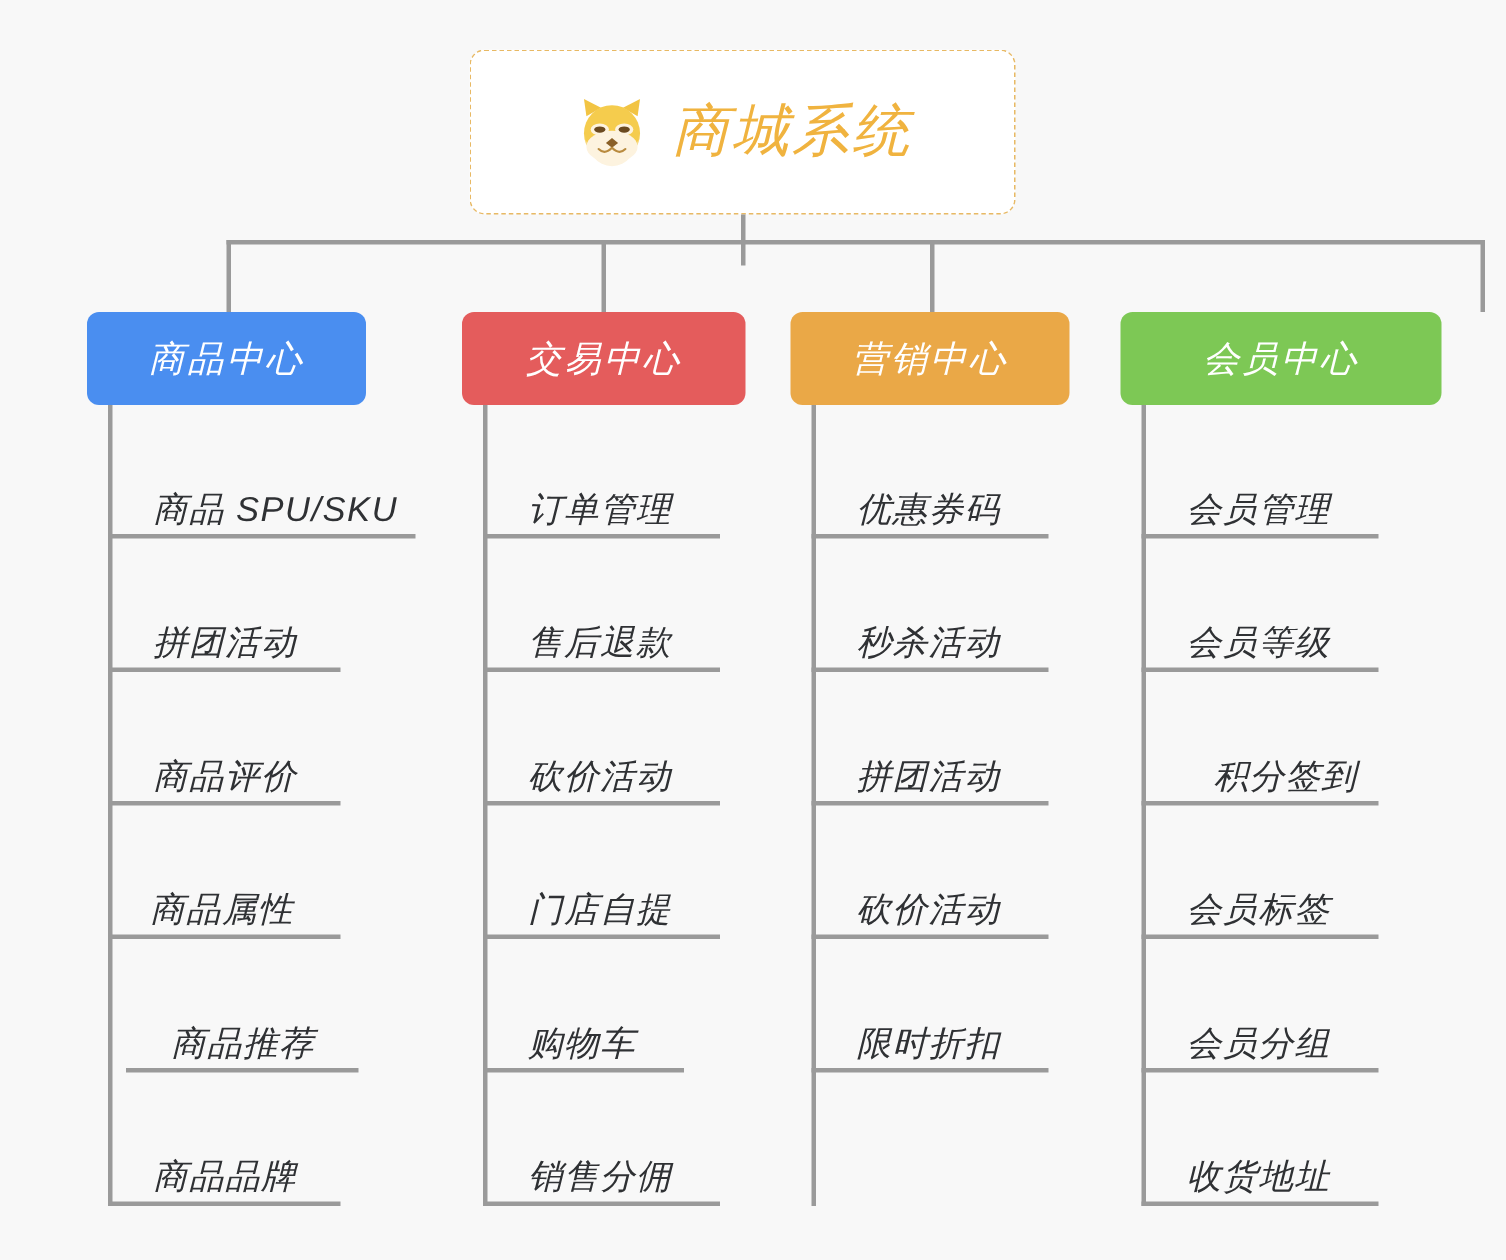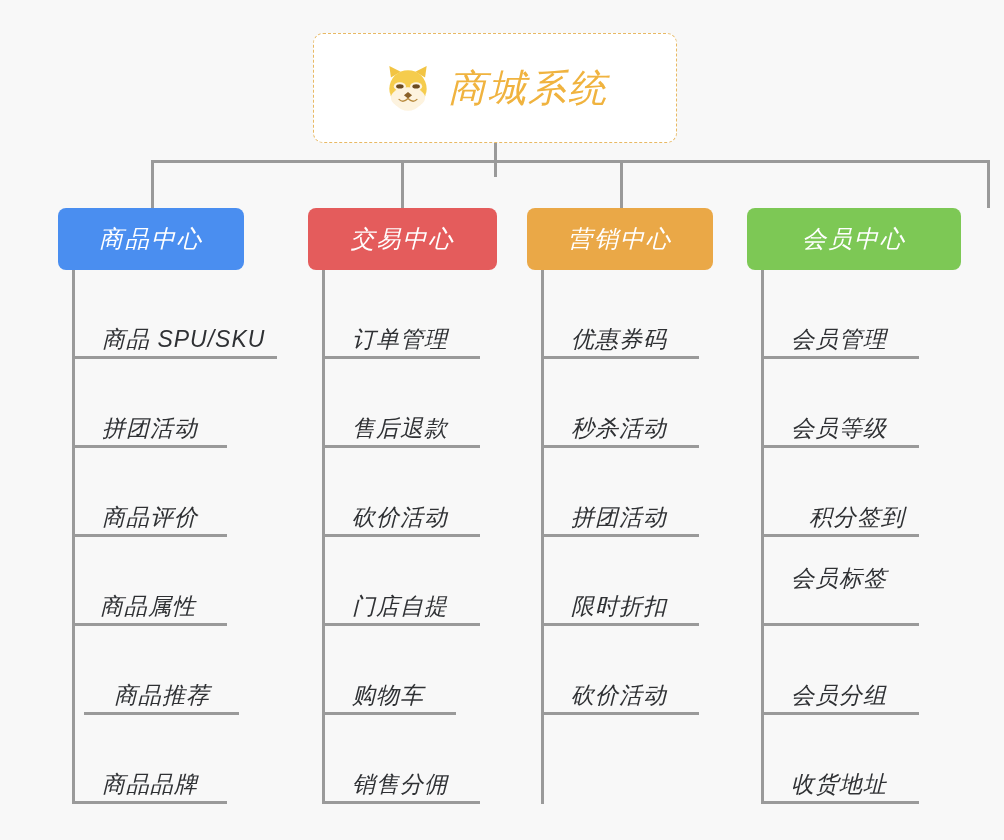--- a/index.html
+++ b/index.html
@@ -209,41 +209,41 @@
         <div class="leaf" style="width: 158px;">
           <span class="leaf-label">优惠券码</span>
         </div>
         <div class="leaf" style="width: 158px;">
           <span class="leaf-label">秒杀活动</span>
         </div>
         <div class="leaf" style="width: 158px;">
           <span class="leaf-label">拼团活动</span>
         </div>
         <div class="leaf" style="width: 158px;">
+          <span class="leaf-label">砍价活动</span>
+        </div>
+        <div class="leaf" style="width: 158px;">
           <span class="leaf-label">限时折扣</span>
-        </div>
-        <div class="leaf" style="width: 158px;">
-          <span class="leaf-label">砍价活动</span>
         </div>
       </div>
     </div>
     <div class="column" style="left: 747px; top: 208px; width: 186px;">
       <div class="cat-box" style="width: 214px; background: rgb(125, 200, 85);">会员中心</div>
       <div class="cat-stem" style="height: 534px;"></div>
       <div class="leaf-list">
         <div class="leaf" style="width: 158px;">
           <span class="leaf-label">会员管理</span>
         </div>
         <div class="leaf" style="width: 158px;">
           <span class="leaf-label">会员等级</span>
         </div>
         <div class="leaf" style="width: 158px; padding-left: 48px;">
           <span class="leaf-label">积分签到</span>
         </div>
-        <div class="leaf" style="width: 158px; align-items: center;">
+        <div class="leaf" style="width: 158px;">
           <span class="leaf-label">会员标签</span>
         </div>
         <div class="leaf" style="width: 158px;">
           <span class="leaf-label">会员分组</span>
         </div>
         <div class="leaf" style="width: 158px;">
           <span class="leaf-label">收货地址</span>
         </div>
       </div>
     </div>

